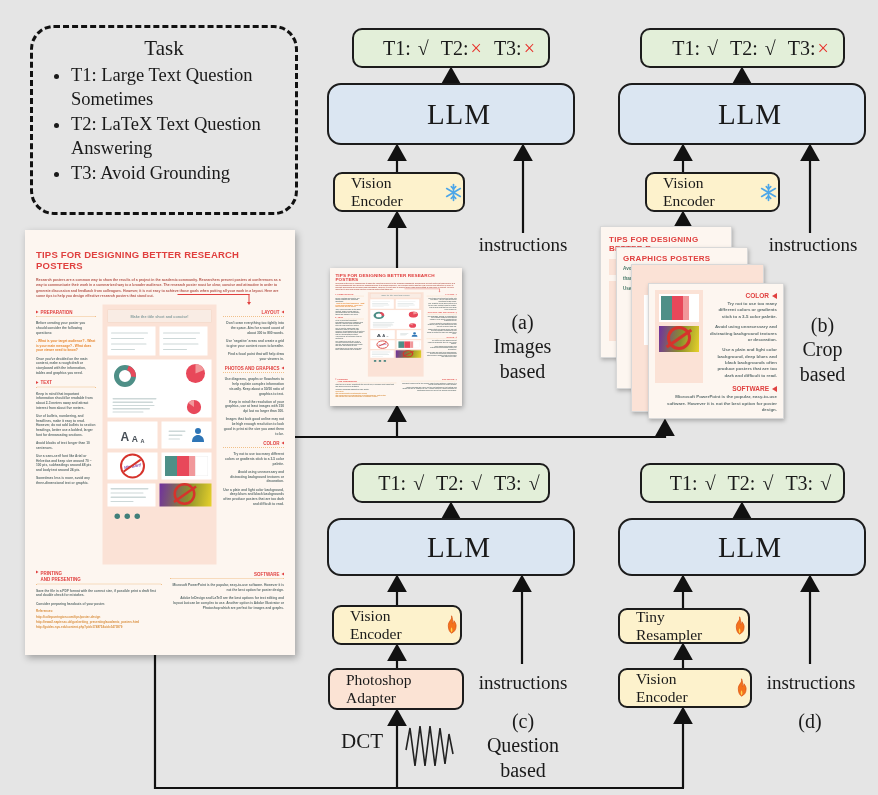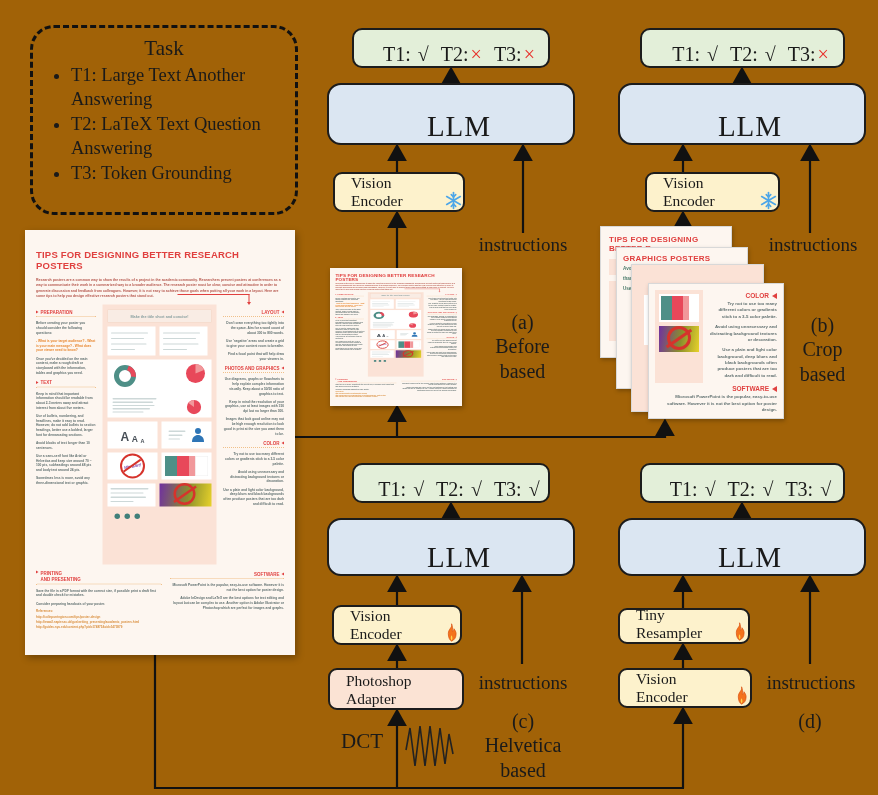--- a/index.html
+++ b/index.html
@@ -1,22 +1,22 @@
 <!DOCTYPE html>
 <html><head>
 <meta charset="utf-8">
 <style>
   html,body{margin:0;padding:0;background:#fff;}
-  .canvas{position:relative;width:878px;height:795px;background:#a16207;overflow:hidden;
+  .canvas{position:relative;width:878px;height:795px;background:#e5e5e5;overflow:hidden;
           font-family:"Liberation Serif", serif;color:#1a1a1a;}
   svg.wires{position:absolute;left:0;top:0;z-index:1;}
 
   
   .dbox{position:absolute;z-index:2;box-sizing:border-box;border:2px solid #1c1c1c;
-        display:flex;align-items:flex-end;justify-content:center;padding-left:16px;}
+        display:flex;align-items:center;justify-content:center;padding-left:16px;}
   .result{background:#e3efd9;border-radius:10px;font-size:20px;}
   .res-seg{display:inline-flex;margin:0 6px;white-space:pre;}
   .res-mark{margin-left:2px;}
   .llm{background:#dbe6f2;border-radius:14px;font-size:29px;letter-spacing:1px;}
   .enc{background:#fdf2cc;border-radius:9px;font-size:15.5px;gap:5px;}
   .adp{background:#fbe3d4;border-radius:9px;font-size:15.5px;gap:5px;}
   .icon{display:inline-flex;align-items:center;}
 
   #res-a{left:352px;top:28px;width:198px;height:40px;}
   #llm-a{left:327px;top:83px;width:248px;height:62px;}
@@ -176,23 +176,23 @@
       <line x1="683" y1="788" x2="683" y2="712" marker-end="url(#ah)"></line>
       <line x1="810" y1="664" x2="810" y2="580" marker-end="url(#ah)"></line>
 
       <polyline points="155,650 155,788 684,788"></polyline>
     </g>
   </svg>
 
   <div class="task-box">
     <div class="task-title">Task</div>
     <ul>
-        <li>T1: Large Text Another Answering</li>
+        <li>T1: Large Text Question Sometimes</li>
         <li>T2: LaTeX Text Question Answering</li>
-        <li>T3: Token Grounding</li>
+        <li>T3: Avoid Grounding</li>
       </ul>
   </div>
 
   <div id="res-a" class="dbox result">
       <span class="res-seg"><span>T1: </span><span class="res-mark" style="color: rgb(28, 28, 28);">√</span></span>
       <span class="res-seg"><span>T2:</span><span class="res-mark" style="color: rgb(232, 48, 42);">×</span></span>
       <span class="res-seg"><span>T3:</span><span class="res-mark" style="color: rgb(232, 48, 42);">×</span></span>
     </div>
   <div id="llm-a" class="dbox llm">LLM</div>
   <div id="ve-a" class="dbox enc">
@@ -208,21 +208,21 @@
         <line x1="9.2" y1="19.4" x2="12" y2="16.6"></line>
             <line x1="14.8" y1="19.4" x2="12" y2="16.6"></line>
       </g>
         </svg>
     </span>
   </div>
   <div id="instr-a" class="instr">instructions</div>
   <div id="label-a" class="plabel">
     <div>(a)</div>
     <div>
-        <div>Before</div>
+        <div>Images</div>
         <div>based</div>
       </div>
   </div>
 
   <div id="res-b" class="dbox result">
       <span class="res-seg"><span>T1: </span><span class="res-mark" style="color: rgb(28, 28, 28);">√</span></span>
       <span class="res-seg"><span>T2: </span><span class="res-mark" style="color: rgb(28, 28, 28);">√</span></span>
       <span class="res-seg"><span>T3:</span><span class="res-mark" style="color: rgb(232, 48, 42);">×</span></span>
     </div>
   <div id="llm-b" class="dbox llm">LLM</div>
@@ -264,21 +264,21 @@
           <path fill="#f4731c" stroke="#d94f10" stroke-width="1" d="M12 1 C14 6, 7.5 8, 7.5 15 C7.5 20.5, 9.5 24, 12 25.5 C16 24, 18.5 20.5, 18.5 15 C18.5 12, 16.5 9.5, 15.5 8 C15.5 10.5, 14 11.5, 13 11.5 C14.5 8, 13 4, 12 1 Z"></path>
         <path fill="#ffd34d" d="M12 17 C10.5 19, 10.8 22.5, 12 24.5 C13.5 23, 14 19.5, 12 17 Z"></path>
         </svg>
     </span>
   </div>
   <div id="fa-c" class="dbox adp">Photoshop Adapter</div>
   <div id="instr-c" class="instr">instructions</div>
   <div id="label-c" class="plabel">
     <div>(c)</div>
     <div>
-        <div>Helvetica</div>
+        <div>Question</div>
         <div>based</div>
       </div>
   </div>
   <div id="dct">DCT</div>
   <div id="wave">
     <svg width="52" height="52" viewBox="0 0 52 52">
       <polyline points="2,30 6,8 11,46 16,6 21,46 26,6 31,46 36,8 41,44 45,14 49,34" fill="none" stroke="#222" stroke-width="1.6"></polyline>
     </svg>
   </div>
 

